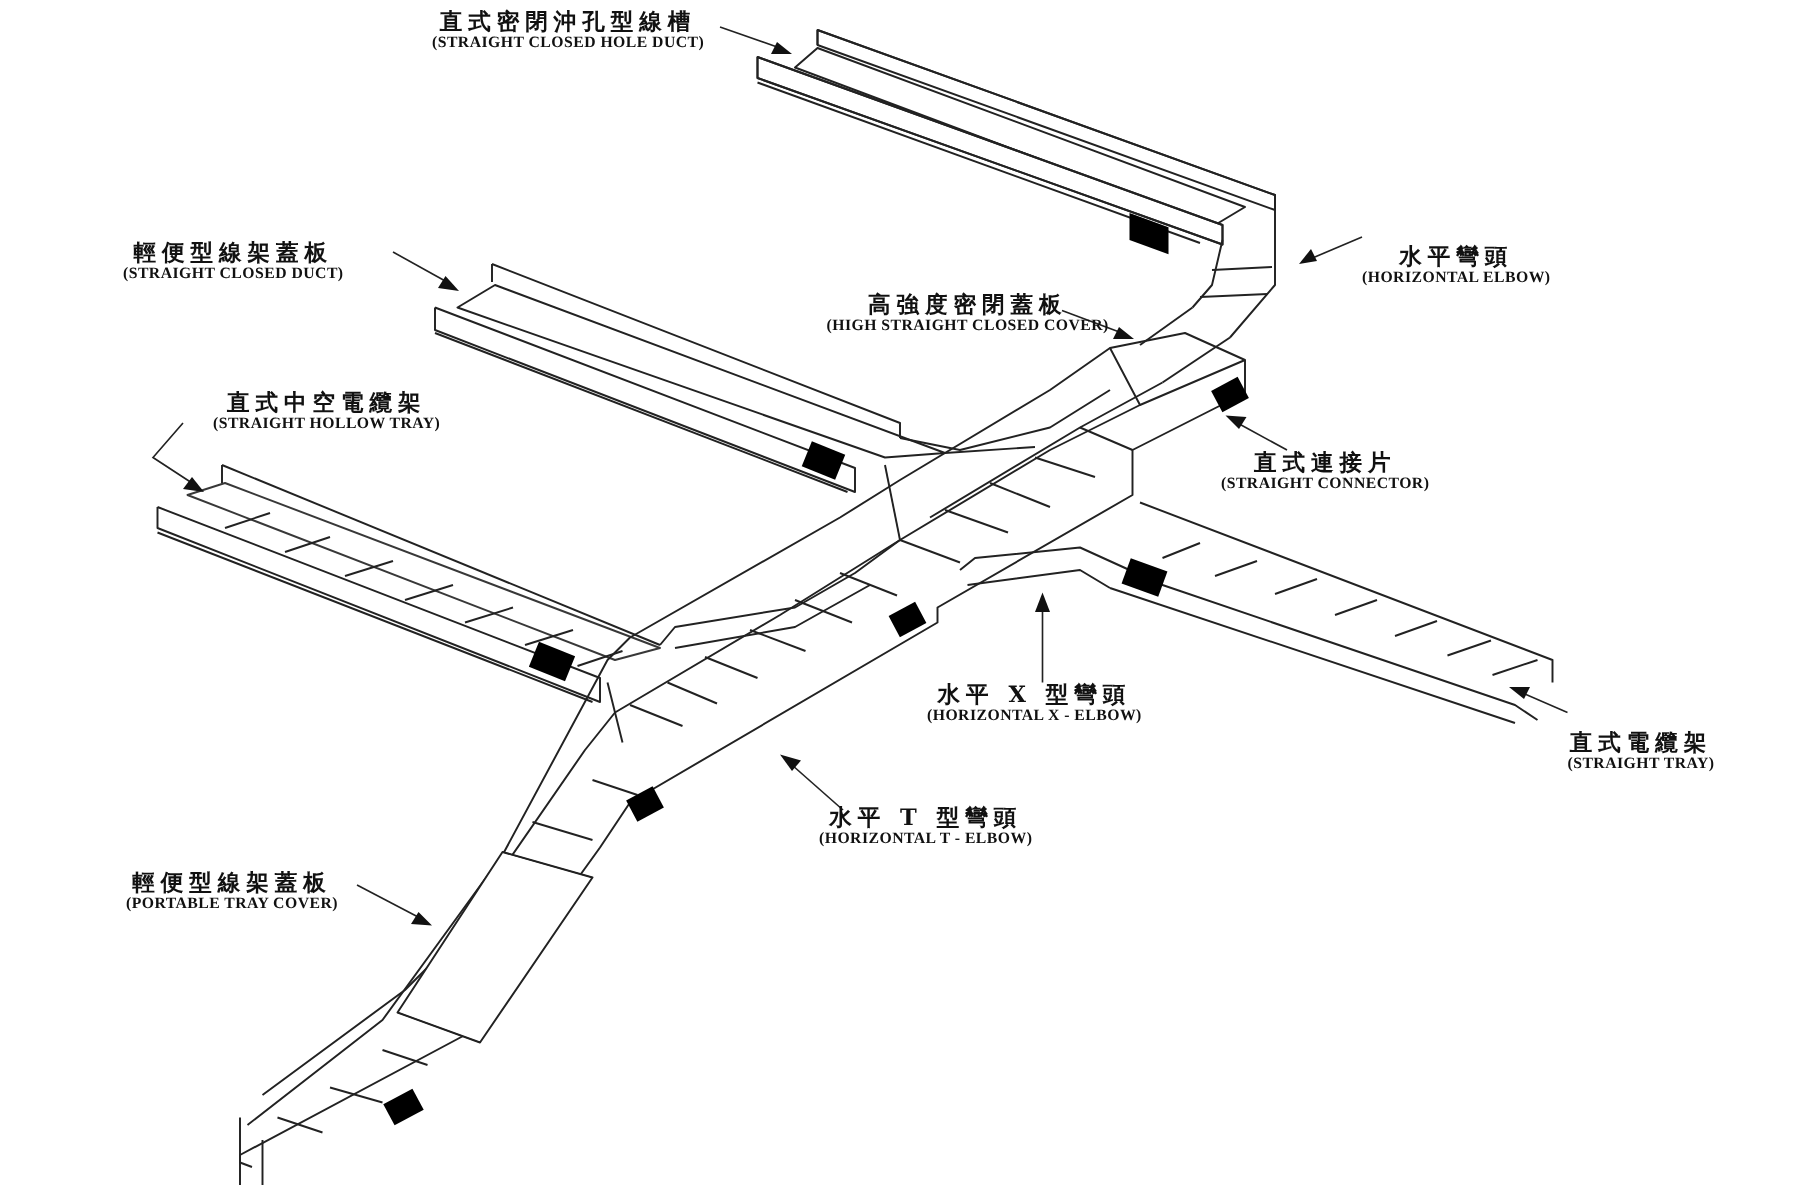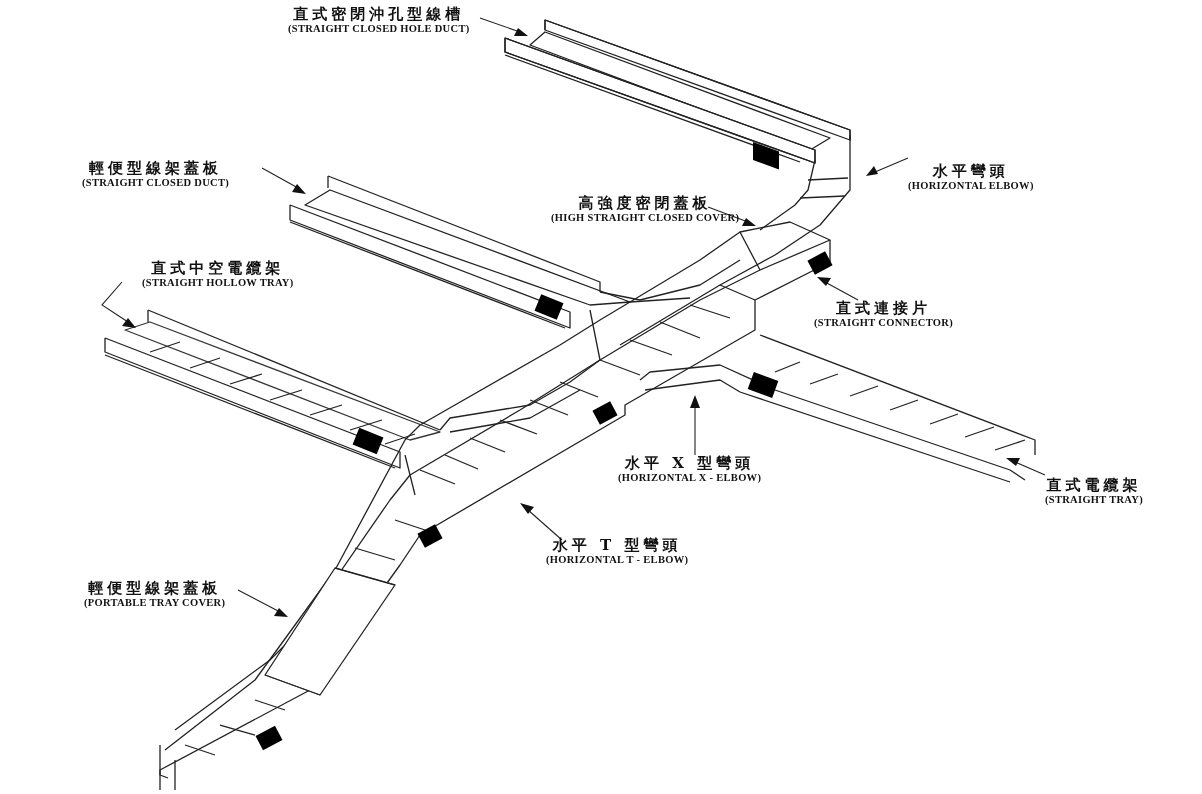--- a/index.html
+++ b/index.html
@@ -188,21 +188,21 @@
   <span class="en">(STRAIGHT HOLLOW TRAY)</span>
 </div>
 <div class="label" style="left:814px; top:300px;">
   <span class="zh">直式連接片</span>
   <span class="en">(STRAIGHT CONNECTOR)</span>
 </div>
 <div class="label" style="left:618px; top:455px;">
   <span class="zh">水平 X 型彎頭</span>
   <span class="en">(HORIZONTAL X - ELBOW)</span>
 </div>
-<div class="label" style="left:1045px; top:477px;">
+<div class="label" style="left:1045px; top:487px;">
   <span class="zh">直式電纜架</span>
   <span class="en">(STRAIGHT TRAY)</span>
 </div>
 <div class="label" style="left:546px; top:537px;">
   <span class="zh">水平 T 型彎頭</span>
   <span class="en">(HORIZONTAL T - ELBOW)</span>
 </div>
 <div class="label" style="left:84px; top:580px;">
   <span class="zh">輕便型線架蓋板</span>
   <span class="en">(PORTABLE TRAY COVER)</span>

